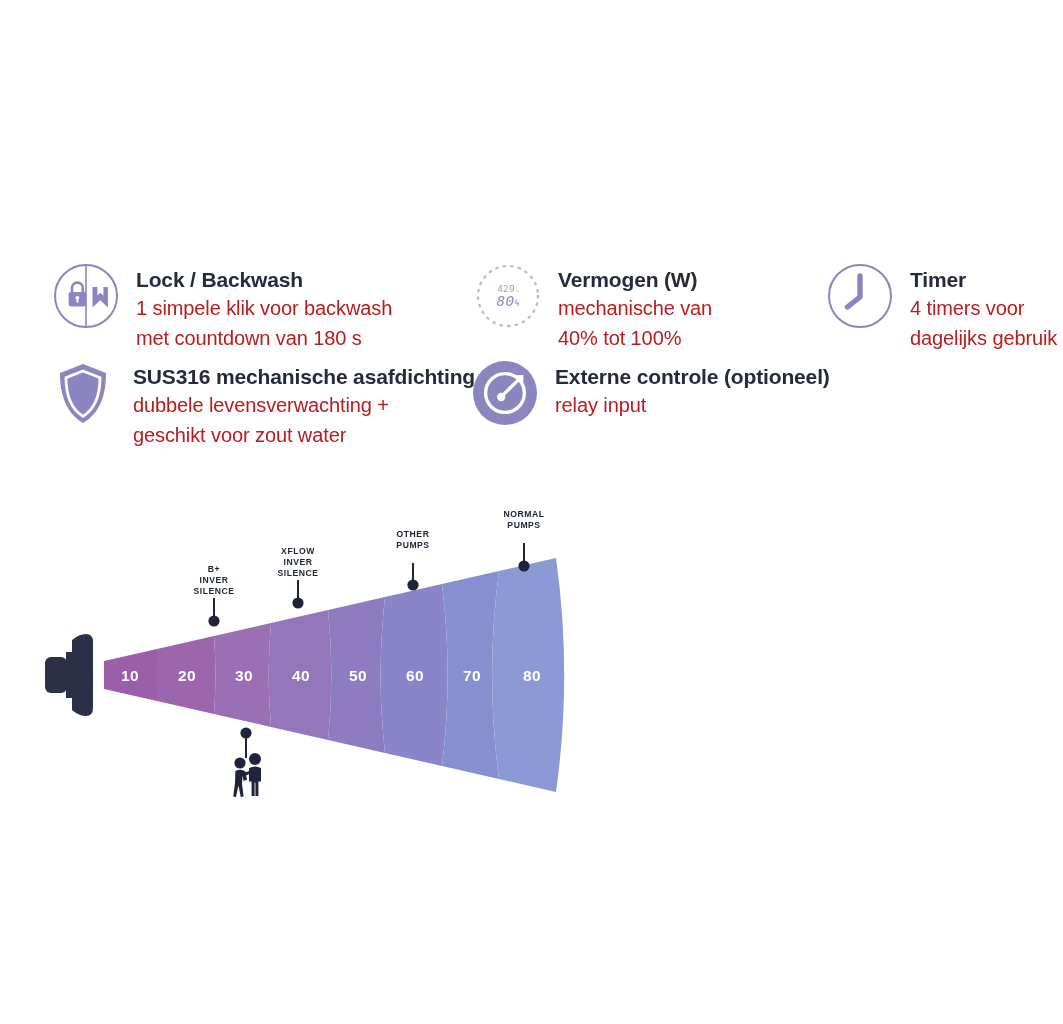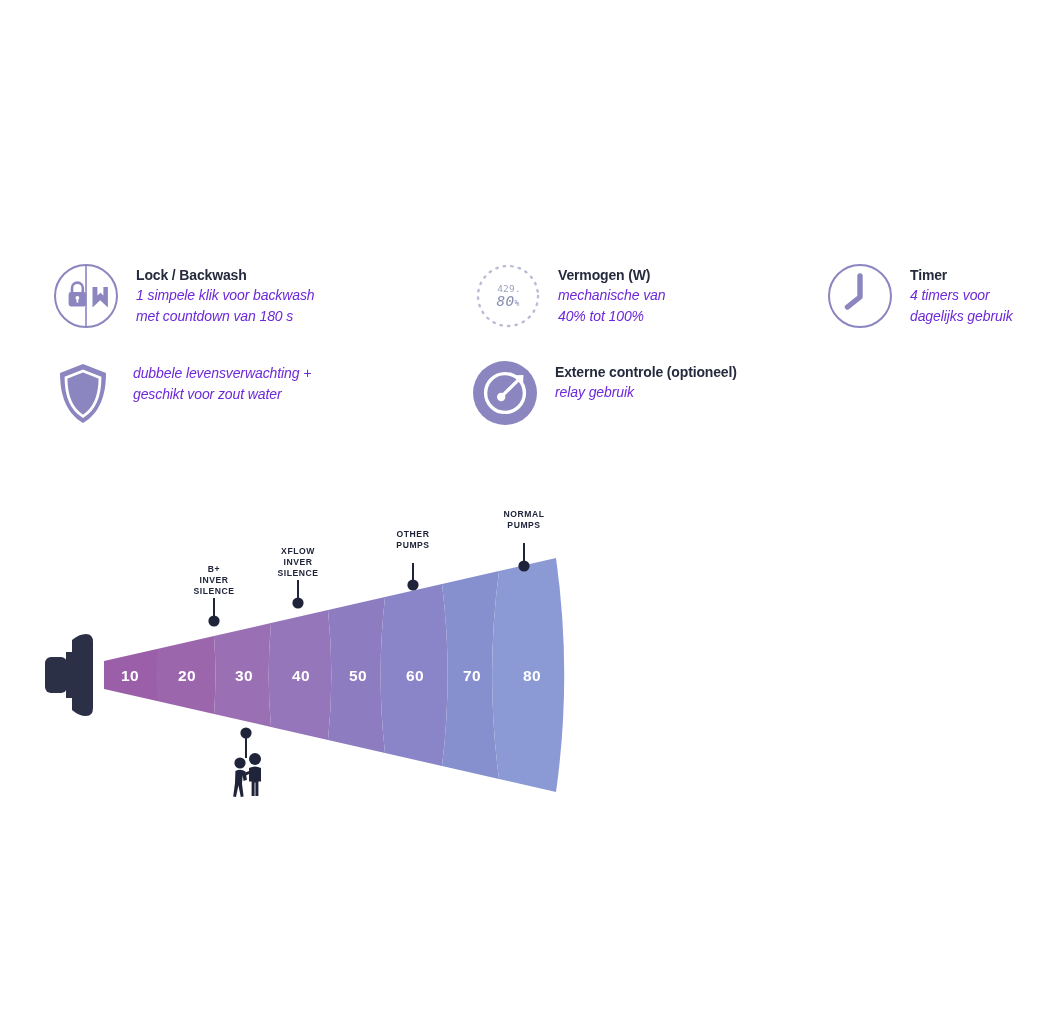--- a/index.html
+++ b/index.html
@@ -34,35 +34,34 @@
     width: 68px;
     height: 68px;
     margin-top: 4px;
     position: relative;
   }
   .feature-text {
     margin-left: 16px;
     padding-top: 8px;
   }
   .feature-title {
-    font-size: 14px;
+    font-size: 21px;
     font-weight: bold;
     color: #252a3d;
     line-height: 1.35;
     letter-spacing: -0.15px;
     white-space: nowrap;
   }
   .feature-line {
-    font-size: 14px;
+    font-size: 20px;
     font-weight: normal;
-    color: #6d28d9;
+    color: #b91c1c;
     line-height: 1.48;
     letter-spacing: -0.1px;
     white-space: nowrap;
-    font-style: italic;
   }
 
   
   #feature-lock      { left: 52px;  top: 8px;  }
   #feature-power     { left: 474px; top: 8px;  }
   #feature-timer     { left: 826px; top: 8px;  }
   #feature-seal      { left: 49px;  top: 105px; }
   #feature-control   { left: 471px; top: 105px; justify-content: space-between; }
 
   .icon-svg { display:block; width:100%; height:100%; overflow: visible; }
@@ -178,38 +177,39 @@
   </div>
 
   <div class="feature" id="feature-seal">
     <div class="feature-icon">
       <svg class="icon-svg" viewBox="0 0 68 68">
         <path d="M34 5 L57 14 C57 36 51 54 34 64 C17 54 11 36 11 14 Z" fill="#8b85c0"></path>
         <path d="M34 12 L51 18.6 C51 36 46.6 49.6 34 57.4 C21.4 49.6 17 36 17 18.6 Z" fill="none" stroke="#ffffff" stroke-width="2.8"></path>
       </svg>
     </div>
     <div class="feature-text">
+      <div class="feature-title">SUS316 mechanische asafdichting</div>
       <div class="feature-line">dubbele levensverwachting +</div>
       <div class="feature-line">geschikt voor zout water</div>
     </div>
   </div>
 
   <div class="feature" id="feature-control">
     <div class="feature-icon">
       <svg class="icon-svg" viewBox="0 0 68 68">
         <circle cx="34" cy="34" r="32" fill="#8b85c0"></circle>
         <circle cx="34" cy="34" r="19.4" fill="none" stroke="#ffffff" stroke-width="3.4"></circle>
         <path d="M30.6 37.4 L50 18.4" fill="none" stroke="#ffffff" stroke-width="3.4" stroke-linecap="round"></path>
         <path d="M44.6 16.2 L52.4 16 L52.2 23.8 Z" fill="#ffffff"></path>
         <circle cx="30.2" cy="38" r="4.2" fill="#ffffff"></circle>
       </svg>
     </div>
     <div class="feature-text">
       <div class="feature-title">Externe controle (optioneel)</div>
-      <div class="feature-line">relay gebruik</div>
+      <div class="feature-line">relay input</div>
     </div>
   </div>
 </div>
 
 <div id="noise-chart">
   <svg id="cone-svg" viewBox="0 0 640 330">
 
     <g>
       <rect x="45" y="157" width="22" height="36" rx="6" fill="#2b3047"></rect>
       <path d="M72 140 q7 -6 14 -6 q7 0 7 8 v66 q0 8 -7 8 q-7 0 -14 -6 z" fill="#2b3047"></path>

